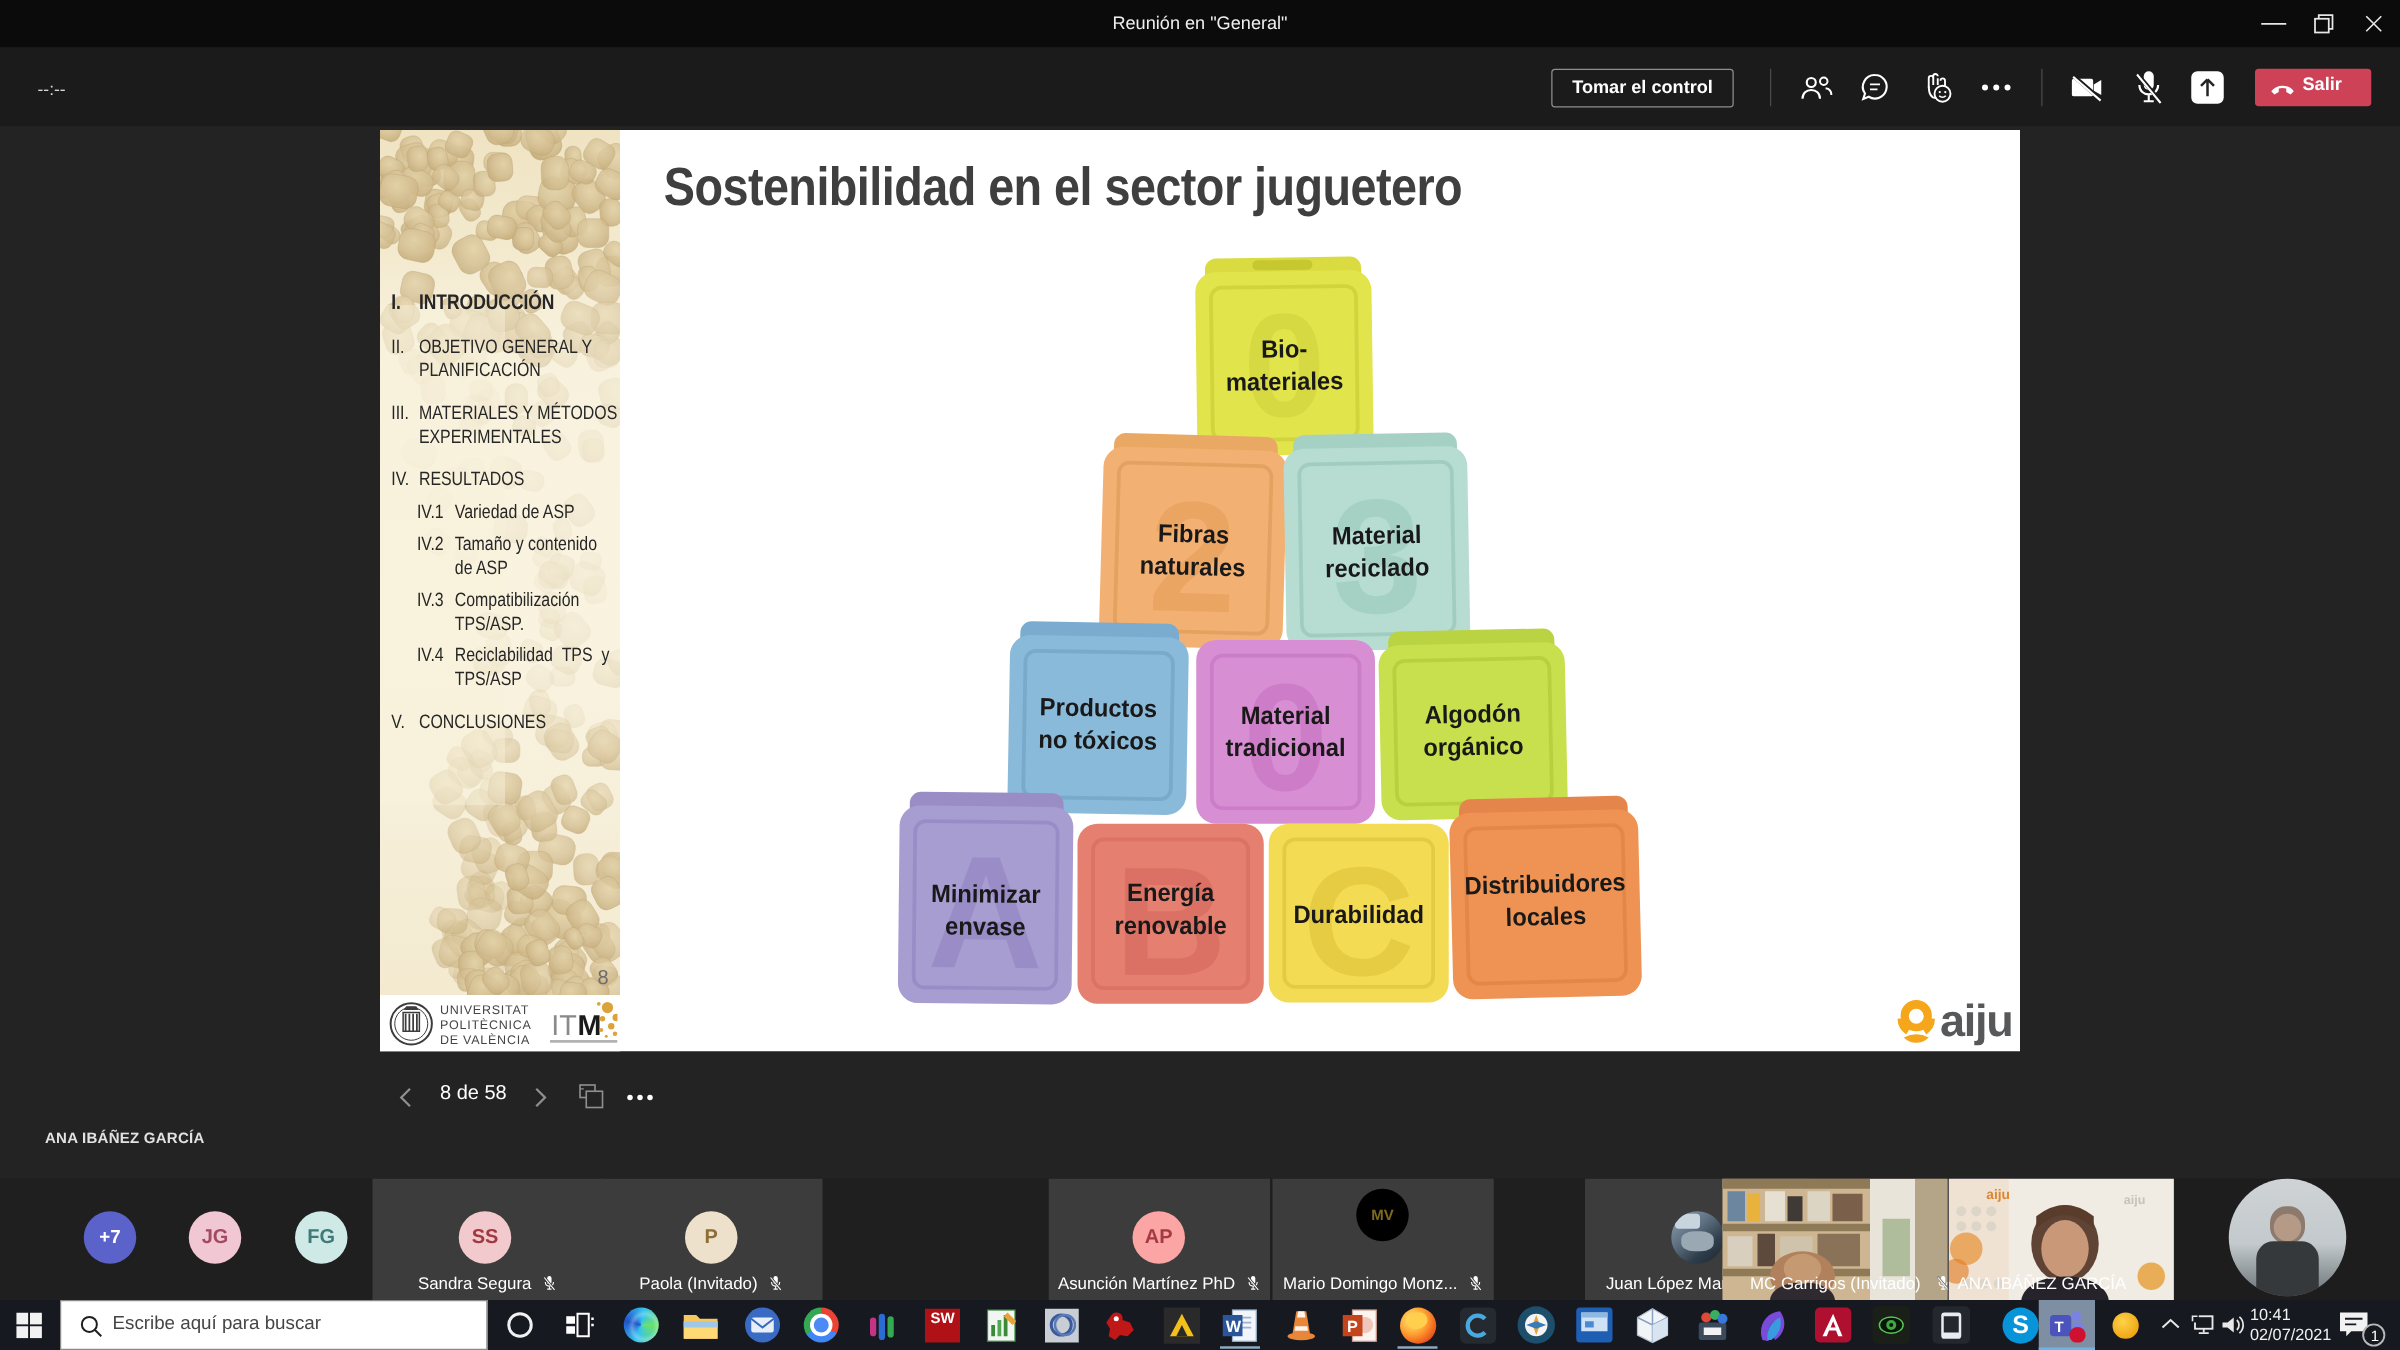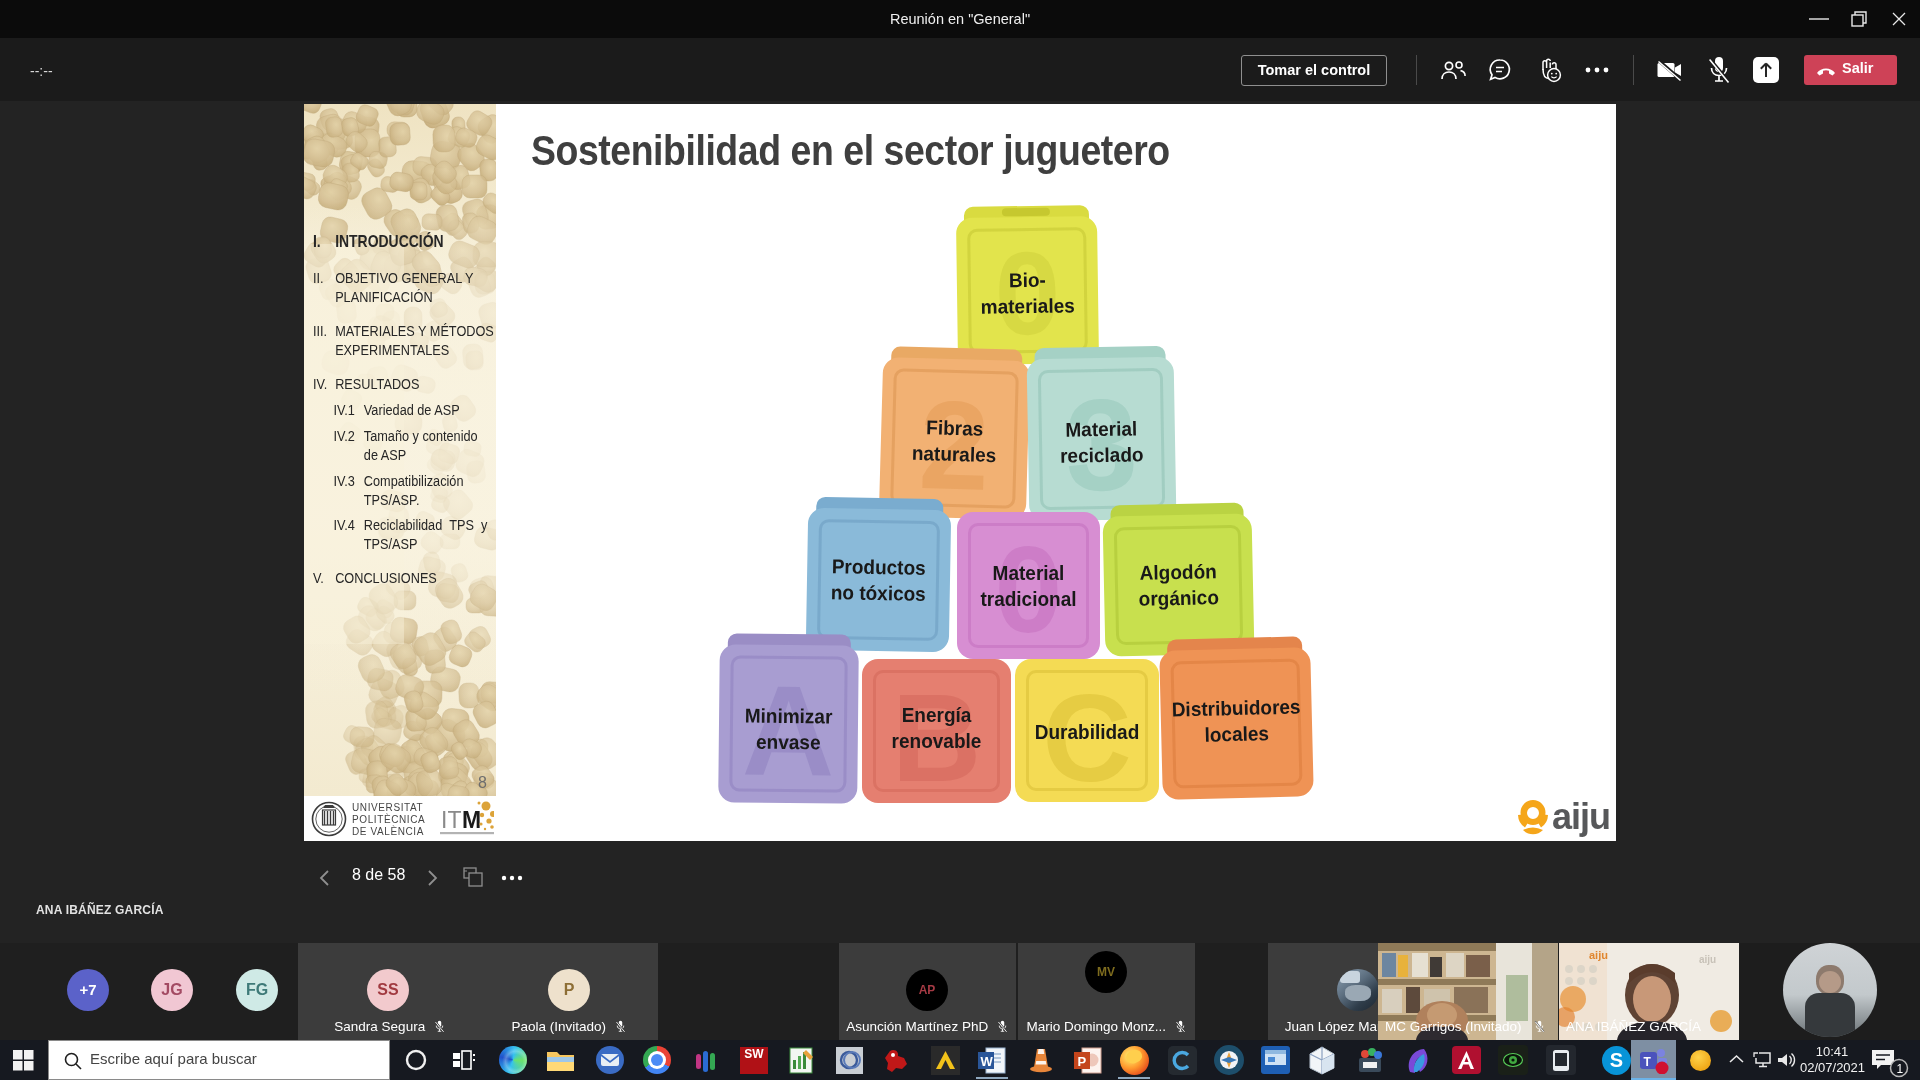--- a/index.html
+++ b/index.html
@@ -594,21 +594,21 @@
     <div class="tile" style="left:480px;width:178px;">
       <div class="av" style="left:68px;top:26px;width:42px;height:42px;background:#eee1cc;color:#8d6e35;font-size:16px;line-height:42px;">P</div>
       <div class="pname">Paola (Invitado) &nbsp;<svg width="13" height="13" viewBox="0 0 26 30" style="vertical-align:-2px">
             <path d="M9 6 a4 4 0 0 1 8 0 v7 a4 4 0 0 1 -8 0 Z" fill="#fff"></path>
             <path d="M5.5 13 c0 4.6 3.1 7.5 7.5 7.5 s7.5 -2.9 7.5 -7.5 M13 20.5 V26 M9 26 h8" fill="none" stroke="#fff" stroke-width="2"></path>
             <line x1="3" y1="3" x2="23" y2="27" stroke="#3c3c3c" stroke-width="4"></line>
             <line x1="3.6" y1="4.6" x2="22.5" y2="27.4" stroke="#fff" stroke-width="2"></line>
           </svg></div>
     </div>
     <div class="tile" style="left:839px;width:177px;">
-      <div class="av" style="left:67px;top:26px;width:42px;height:42px;background:#000000;color:#a53a44;font-size:12px;line-height:42px;">AP</div>
+      <div class="av" style="left:67px;top:26px;width:42px;height:42px;background:#fca5a5;color:#a53a44;font-size:16px;line-height:42px;">AP</div>
       <div class="pname">Asunción Martínez PhD &nbsp;<svg width="13" height="13" viewBox="0 0 26 30" style="vertical-align:-2px">
             <path d="M9 6 a4 4 0 0 1 8 0 v7 a4 4 0 0 1 -8 0 Z" fill="#fff"></path>
             <path d="M5.5 13 c0 4.6 3.1 7.5 7.5 7.5 s7.5 -2.9 7.5 -7.5 M13 20.5 V26 M9 26 h8" fill="none" stroke="#fff" stroke-width="2"></path>
             <line x1="3" y1="3" x2="23" y2="27" stroke="#3c3c3c" stroke-width="4"></line>
             <line x1="3.6" y1="4.6" x2="22.5" y2="27.4" stroke="#fff" stroke-width="2"></line>
           </svg></div>
     </div>
     <div class="tile" style="left:1018px;width:177px;">
       <div class="av" style="left:67px;top:8px;width:42px;height:42px;background:#000000;color:#7e6c1e;font-size:12px;line-height:42px;">MV</div>
       <div class="pname">Mario Domingo Monz... &nbsp;<svg width="13" height="13" viewBox="0 0 26 30" style="vertical-align:-2px">
@@ -646,21 +646,21 @@
         <rect x="68" y="10" width="18" height="24" fill="#ddd5c4"></rect>
           <rect x="88" y="12" width="24" height="22" fill="#7a5f4a"></rect>
         <rect x="4" y="46" width="20" height="24" fill="#d8cfbe"></rect>
           <rect x="28" y="44" width="14" height="26" fill="#5d4a3c"></rect>
         <rect x="46" y="46" width="26" height="24" fill="#cfc3ac"></rect>
           <rect x="76" y="44" width="34" height="26" fill="#8a7258"></rect>
         <ellipse cx="64" cy="78" rx="26" ry="20" fill="#b0815c"></ellipse>
         <path d="M38 97 C40 78 88 78 90 97 Z" fill="#2e2a30"></path>
         <ellipse cx="64" cy="72" rx="15" ry="12" fill="#c59a72"></ellipse>
       </svg>
-      <div class="pname" style="text-align:left;padding-left:7px;">MC Garrigos (Invitado) &nbsp;&nbsp;<svg width="13" height="13" viewBox="0 0 26 30" style="vertical-align:-2px">
+      <div class="pname" style="text-align:left;padding-left:22px;">MC Garrigos (Invitado) &nbsp;&nbsp;<svg width="13" height="13" viewBox="0 0 26 30" style="vertical-align:-2px">
             <path d="M9 6 a4 4 0 0 1 8 0 v7 a4 4 0 0 1 -8 0 Z" fill="#fff"></path>
             <path d="M5.5 13 c0 4.6 3.1 7.5 7.5 7.5 s7.5 -2.9 7.5 -7.5 M13 20.5 V26 M9 26 h8" fill="none" stroke="#fff" stroke-width="2"></path>
             <line x1="3" y1="3" x2="23" y2="27" stroke="#777" stroke-width="4"></line>
             <line x1="3.6" y1="4.6" x2="22.5" y2="27.4" stroke="#fff" stroke-width="2"></line>
           </svg></div>
     </div>
     <div class="tile" id="vid2" style="left:1559px;width:180px;overflow:hidden;background:#f2ece4;">
       <svg width="180" height="97" viewBox="0 0 180 97">
         <rect width="180" height="97" fill="#f0ebe3"></rect>
         <rect x="0" y="0" width="48" height="97" fill="#f0e2d2"></rect>
@@ -858,21 +858,21 @@
         <rect x="4" y="2" width="14" height="10" fill="none" stroke="#e8e8e8" stroke-width="1.5"></rect>
         <line x1="11" y1="12" x2="11" y2="15" stroke="#e8e8e8" stroke-width="1.5"></line>
         <line x1="7" y1="15.5" x2="15" y2="15.5" stroke="#e8e8e8" stroke-width="1.5"></line>
         <rect x="1" y="1" width="6" height="6" fill="#161920"></rect>
         <path d="M2 6 v-4 h4" fill="none" stroke="#e8e8e8" stroke-width="1.3"></path>
       </svg>
     <svg class="abs" style="left:1776px;top:11px" width="20" height="18">
         <path d="M2 7 h4 l5 -4 v12 l-5 -4 h-4 Z" fill="#e8e8e8"></path>
         <path d="M13.5 5 a5.5 5.5 0 0 1 0 8 M15.5 2.5 a8.5 8.5 0 0 1 0 13" fill="none" stroke="#e8e8e8" stroke-width="1.4"></path>
       </svg>
-    <div class="abs" style="left:1800px;top:4px;width:64px;height:32px;color:#f2f2f2;font-size:13px;text-align:center;line-height:16px;">10:41<br>02/07/2021</div>
+    <div class="abs" style="left:1800px;top:4px;width:64px;height:32px;color:#f2f2f2;font-size:13px;text-align:left;line-height:16px;">10:41<br>02/07/2021</div>
     <svg class="abs" style="left:1870px;top:8px" width="42" height="30">
         <path d="M2 2 h22 v15 h-13 l-4 4 v-4 h-5 Z" fill="#f2f2f2"></path>
         <line x1="6" y1="7" x2="20" y2="7" stroke="#161920" stroke-width="1.5"></line>
         <line x1="6" y1="11.5" x2="15" y2="11.5" stroke="#161920" stroke-width="1.5"></line>
         <circle cx="29" cy="20" r="8.5" fill="#161920" stroke="#b8b8b8" stroke-width="1.5"></circle>
         <text x="26.5" y="24.5" font-size="12" fill="#fff" font-family="Liberation Sans">1</text>
       </svg>
   </div>
 </div>
 

